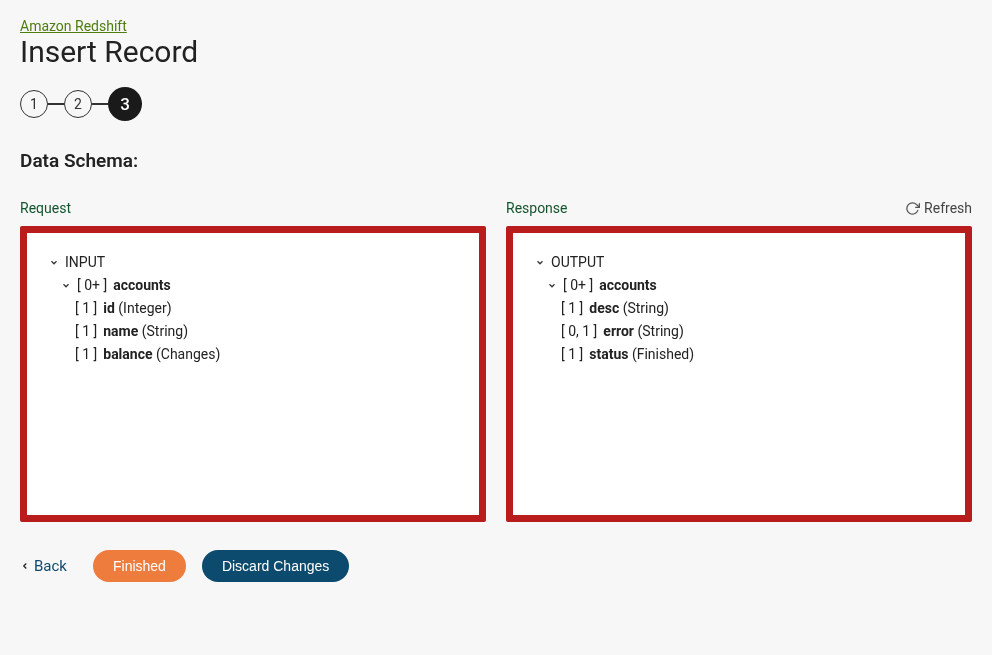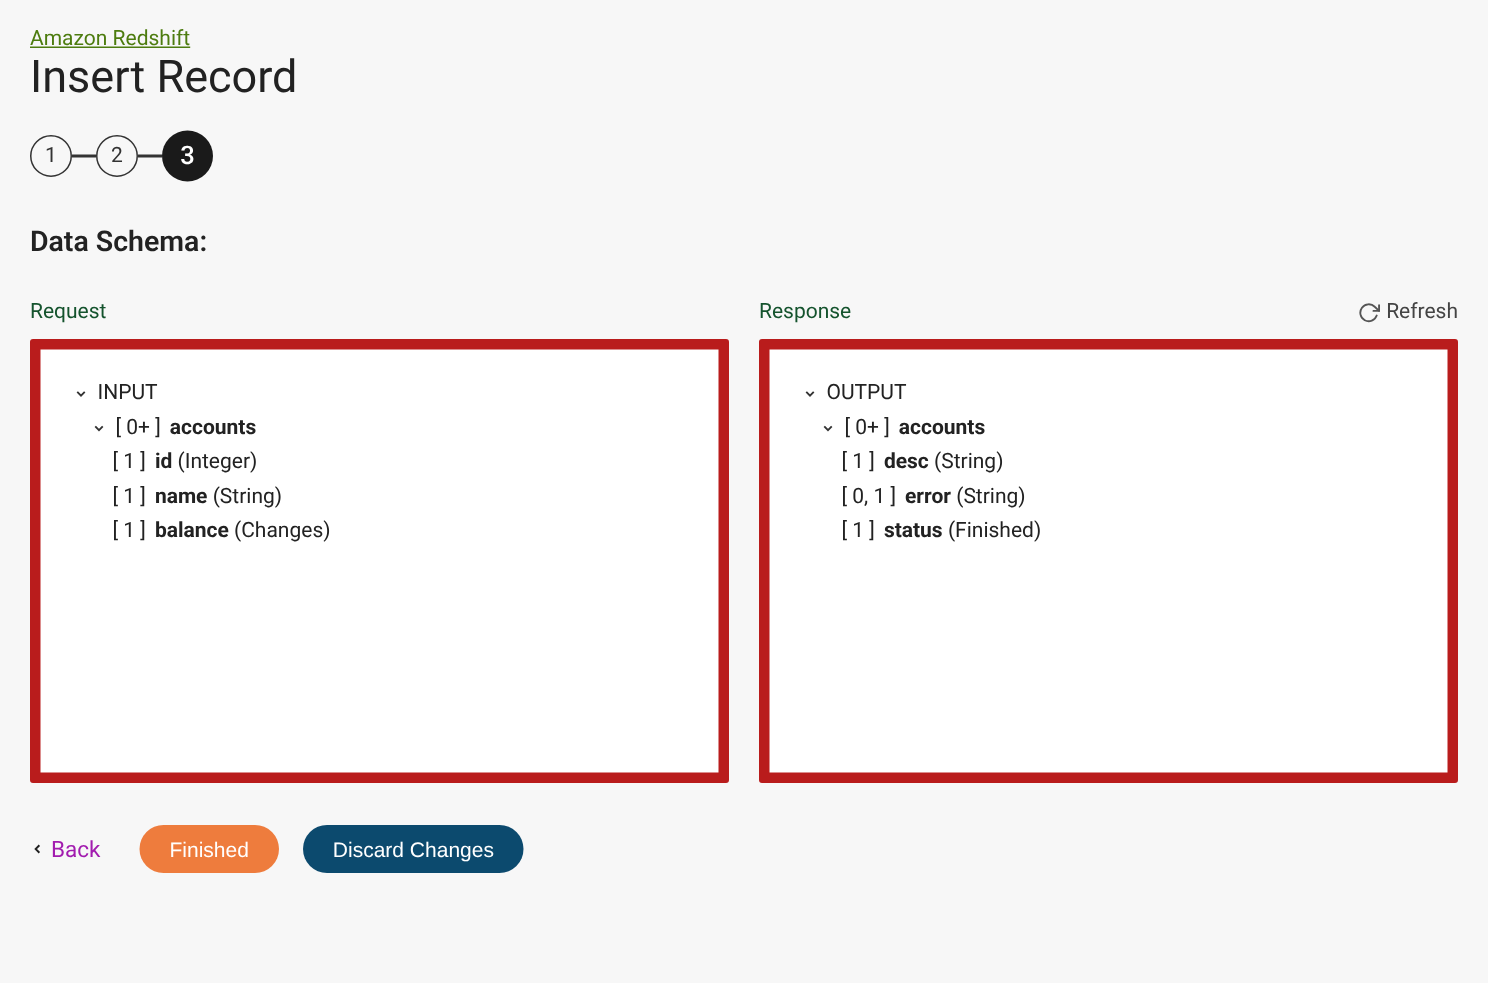--- a/index.html
+++ b/index.html
@@ -118,21 +118,21 @@
     .footer {
       display: flex;
       align-items: center;
       gap: 16px;
       margin-top: 28px;
     }
     .back-link {
       display: flex;
       align-items: center;
       gap: 4px;
-      color: #a21caf;
+      color: #0c4a6e;
       cursor: pointer;
       font-size: 15px;
       margin-right: 10px;
     }
     .btn {
       border: none;
       border-radius: 20px;
       padding: 8px 20px;
       font-size: 14px;
       cursor: pointer;

